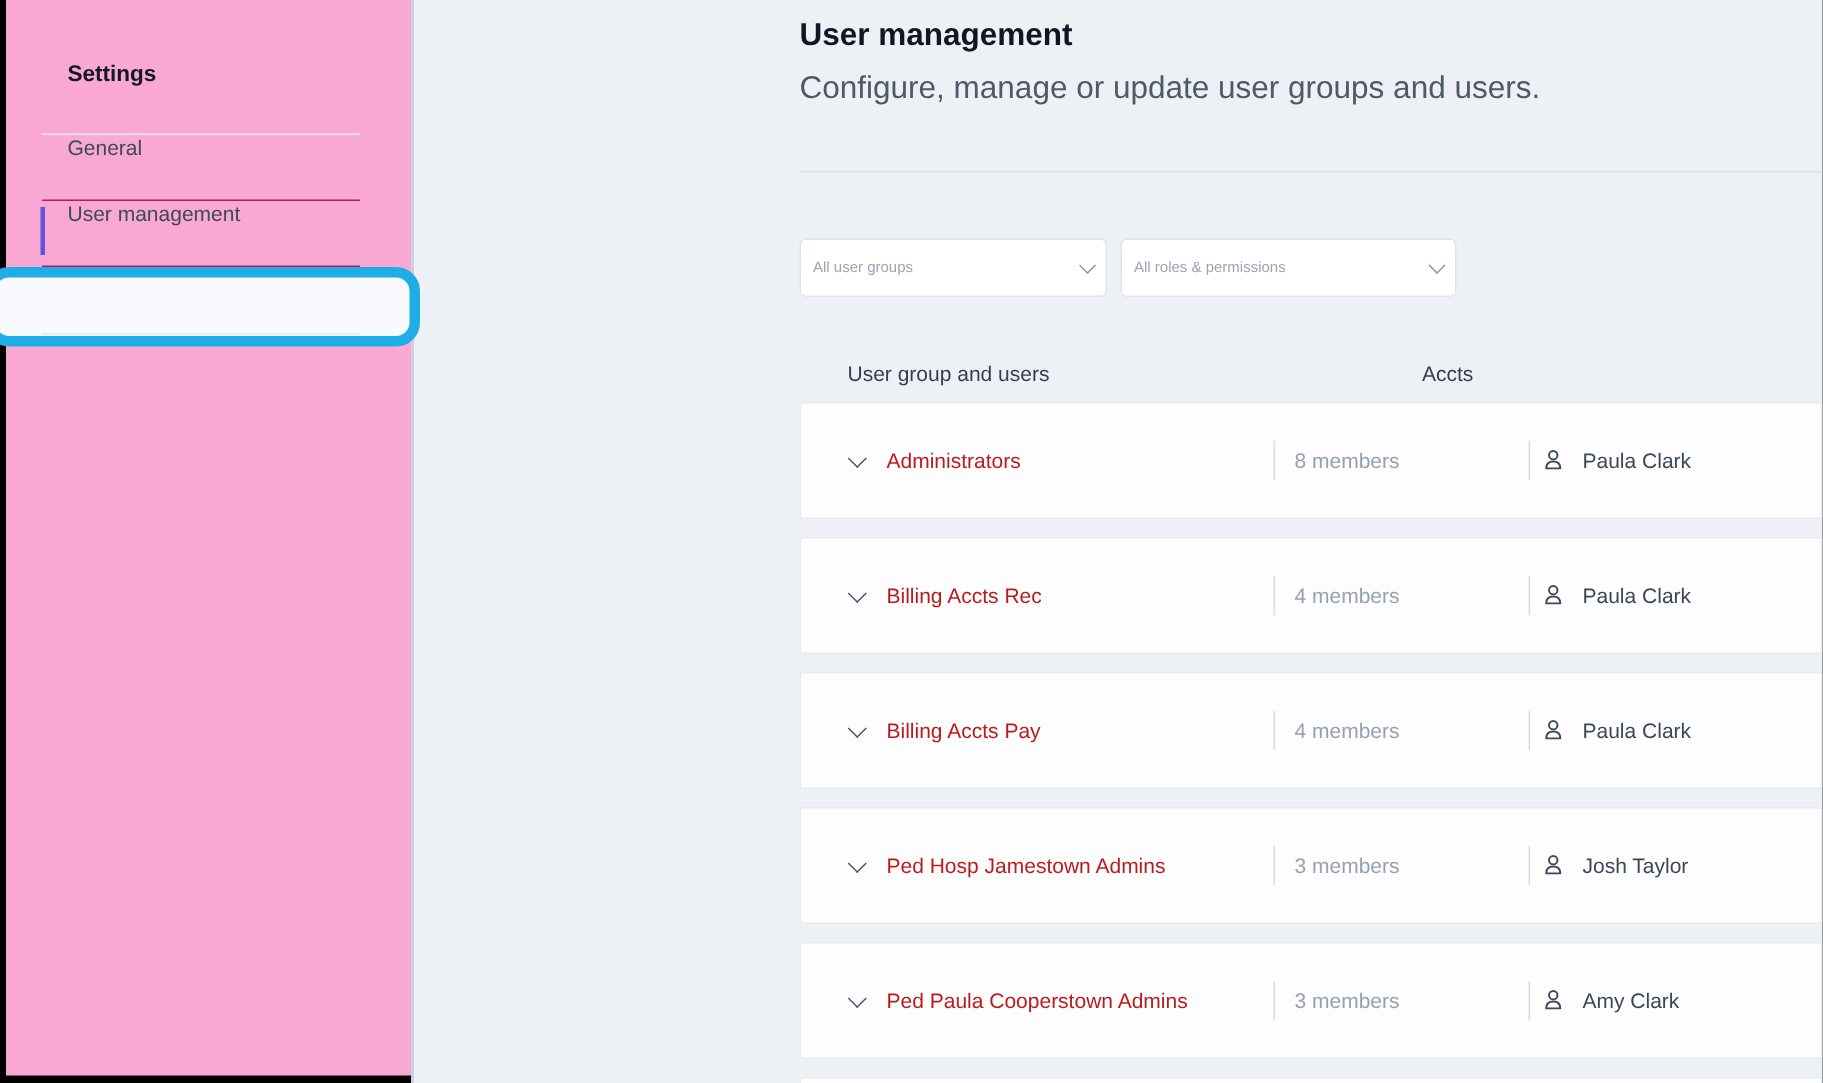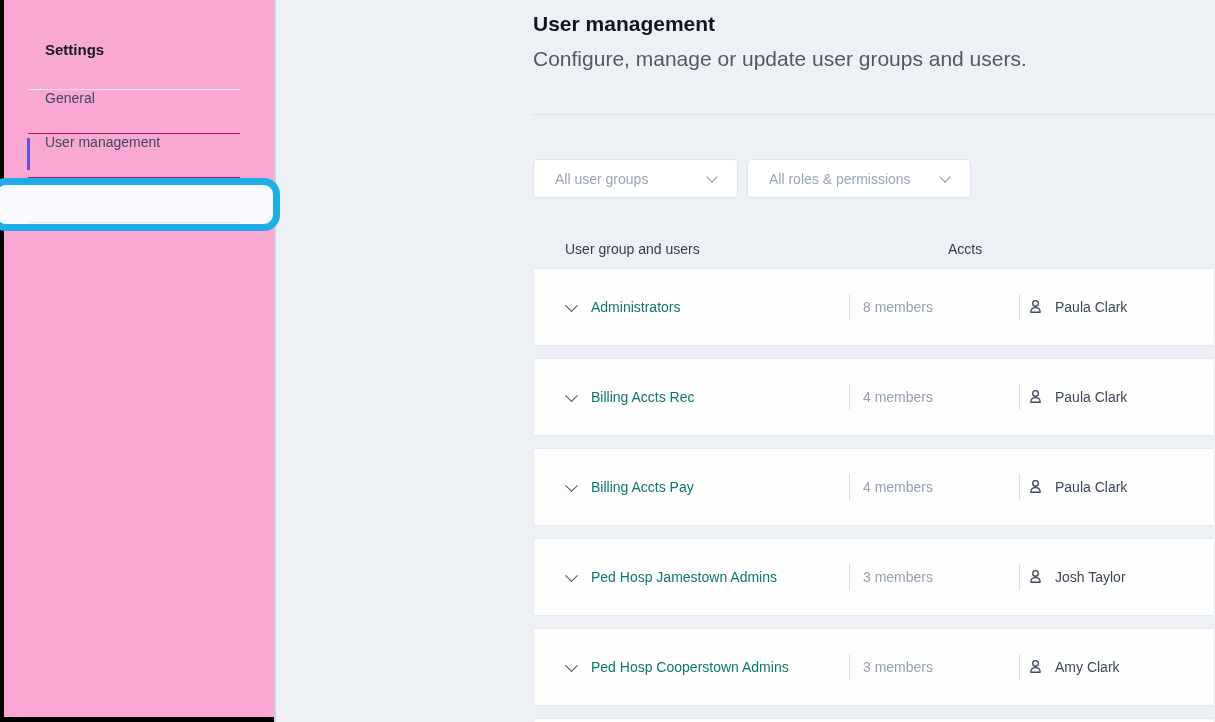--- a/index.html
+++ b/index.html
@@ -29,36 +29,36 @@
           background:#edf1f6; border-left:2px solid #c9d3e0; }
   .content { position:relative; margin-left:257px; height:100%; }
 
   .page-title { position:absolute; top:12px; left:0; font-size:21px; font-weight:bold; color:#101623; }
   .page-subtitle { position:absolute; top:47px; left:0; font-size:21px; color:#4e5a68; }
   .header-divider { position:absolute; top:114px; left:0; right:0; height:1px; background:#dbe1e9; }
 
   .filters { position:absolute; top:159px; left:0; display:flex; gap:9px; }
   .filter-btn { height:39px; background:#fff; border:1px solid #dfe4eb; border-radius:4px;
           display:flex; align-items:center; justify-content:space-between;
-          font-size:14px; color:#9aa5b5; padding:0 21px; cursor:pointer; }
+          font-size:10px; color:#9aa5b5; padding:0 8px; cursor:pointer; }
   .filter-btn.w1 { width:205px; } .filter-btn.w2 { width:224px; }
   .chev { display:inline-block; width:8px; height:8px; border-right:1.6px solid #8b97a8;
           border-bottom:1.6px solid #8b97a8; transform:rotate(45deg); margin-top:-4px; }
 
   .table-headers { position:absolute; top:241px; left:0; right:0; font-size:14px; color:#333e4f; }
   .th-group { position:absolute; left:32px; top:0; }
   .th-role  { position:absolute; left:415px; top:0; }
 
   .cards { position:absolute; top:268px; left:0; right:0; }
   .card { position:relative; height:78px; background:#fdfdfe; border:1px solid #e7ebf1;
           border-radius:2px; margin-bottom:12px; cursor:pointer; }
   .row-chev { position:absolute; left:33px; top:50%; transform:translateY(-65%) rotate(45deg);
           width:9px; height:9px; border-right:1.5px solid #49566a; border-bottom:1.5px solid #49566a; }
   .row-group { position:absolute; left:57px; top:50%; transform:translateY(-50%);
-          font-size:14px; color:#0f766e; }
+          font-size:14px; color:#b91c1c; }
   .vd { position:absolute; width:1px; height:26px; background:#d6dde6; top:50%; transform:translateY(-50%); }
   .vd1 { left:315px; } .vd2 { left:485px; }
   .row-members { position:absolute; left:329px; top:50%; transform:translateY(-50%);
           font-size:14px; color:#96a1b1; }
   .person-icon { position:absolute; left:494px; top:50%; transform:translateY(-50%); line-height:0; }
   .row-role { position:absolute; left:521px; top:50%; transform:translateY(-50%);
           font-size:14px; color:#3c4859; }
   .card.partial { height:4px; margin-bottom:0; border-bottom:none; border-radius:2px 2px 0 0; }
 </style>
 </head>
@@ -161,21 +161,21 @@
           <svg width="15" height="15" viewBox="0 0 16 16">
               <circle cx="8" cy="4.2" r="3" fill="none" stroke="#3f4b5b" stroke-width="1.4"></circle>
               <path d="M3 13.6 C3 9.9 5.2 8.7 8 8.7 C10.8 8.7 13 9.9 13 13.6 Z" fill="none" stroke="#3f4b5b" stroke-width="1.4" stroke-linejoin="round"></path>
             </svg>
         </span>
         <span class="row-role">Josh Taylor</span>
       </div>
 
       <div class="card">
         <span class="row-chev"></span>
-        <span class="row-group">Ped Hosp Cooperstown Admins</span>
+        <span class="row-group">Ped Paula Cooperstown Admins</span>
         <span class="vd vd1"></span>
         <span class="row-members">3 members</span>
         <span class="vd vd2"></span>
         <span class="person-icon">
           <svg width="15" height="15" viewBox="0 0 16 16">
               <circle cx="8" cy="4.2" r="3" fill="none" stroke="#3f4b5b" stroke-width="1.4"></circle>
               <path d="M3 13.6 C3 9.9 5.2 8.7 8 8.7 C10.8 8.7 13 9.9 13 13.6 Z" fill="none" stroke="#3f4b5b" stroke-width="1.4" stroke-linejoin="round"></path>
             </svg>
         </span>
         <span class="row-role">Amy Clark</span>

